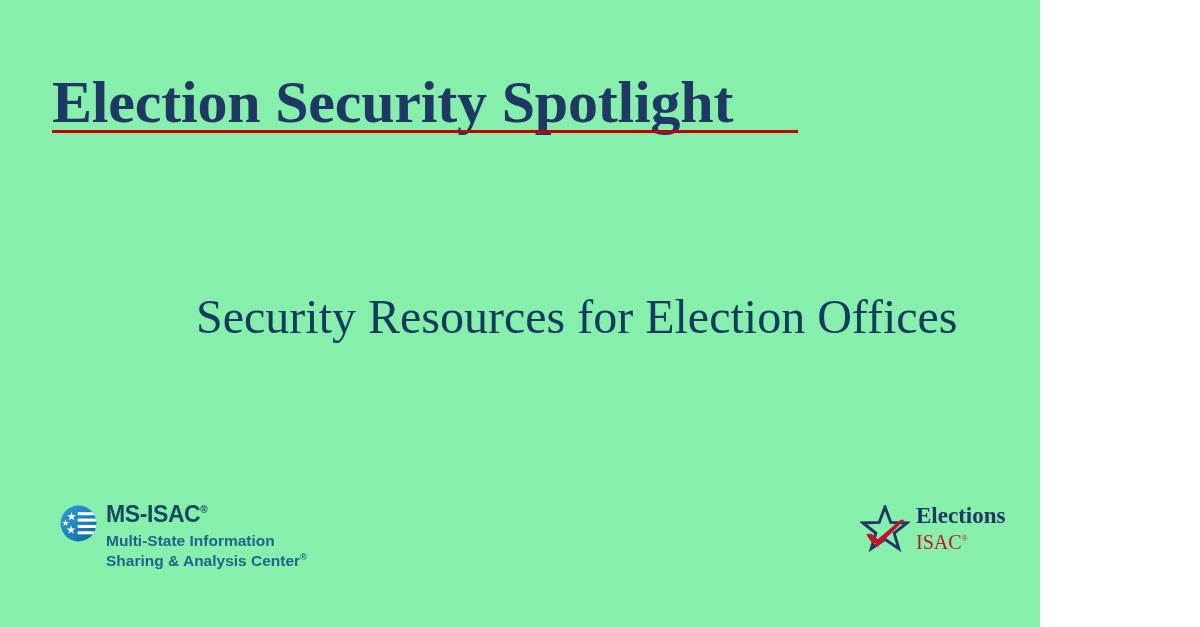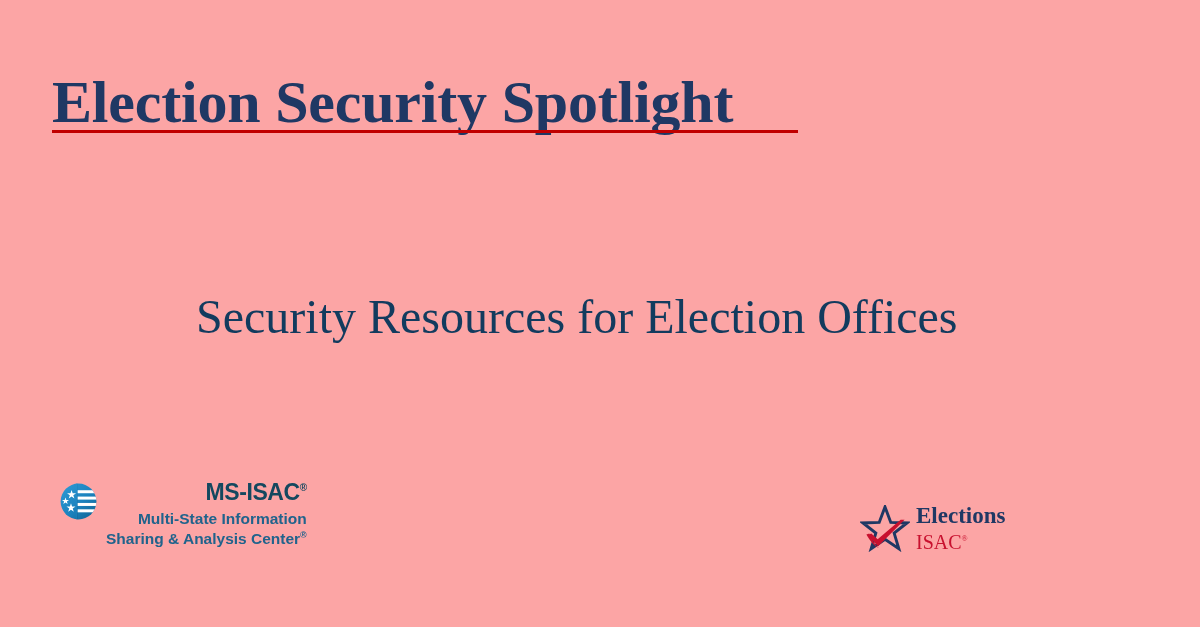--- a/index.html
+++ b/index.html
@@ -6,23 +6,23 @@
   html, body {
     margin: 0;
     padding: 0;
     background: #ffffff;
   }
   body {
     font-family: "Liberation Serif", serif;
   }
   .slide {
     position: relative;
-    width: 1200px;
+    width: 1040px;
     height: 627px;
-    background: #fca5a5;
+    background: #86efac;
     overflow: hidden;
   }
 
   
   .title-block {
     position: absolute;
     left: 52px;
     top: 72px;
   }
   .title-text {
@@ -54,25 +54,24 @@
     font-size: 48px;
     line-height: 1.05;
     color: #123B5E;
     white-space: nowrap;
   }
 
   
   .msisac-logo {
     position: absolute;
     left: 60px;
-    top: 481px;
+    top: 503px;
     display: flex;
     align-items: flex-start;
     gap: 9px;
-    text-align: right;
   }
   .msisac-badge {
     width: 37px;
     height: 37px;
     flex: 0 0 auto;
     margin-top: 2px;
   }
   .msisac-words {
     display: flex;
     flex-direction: column;

